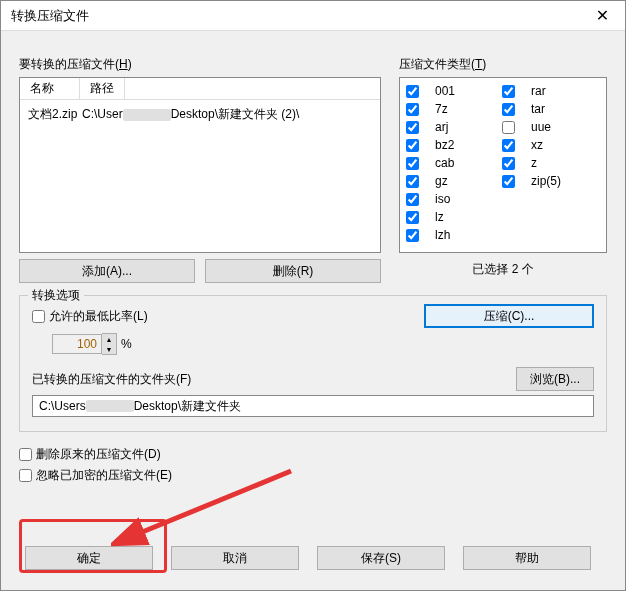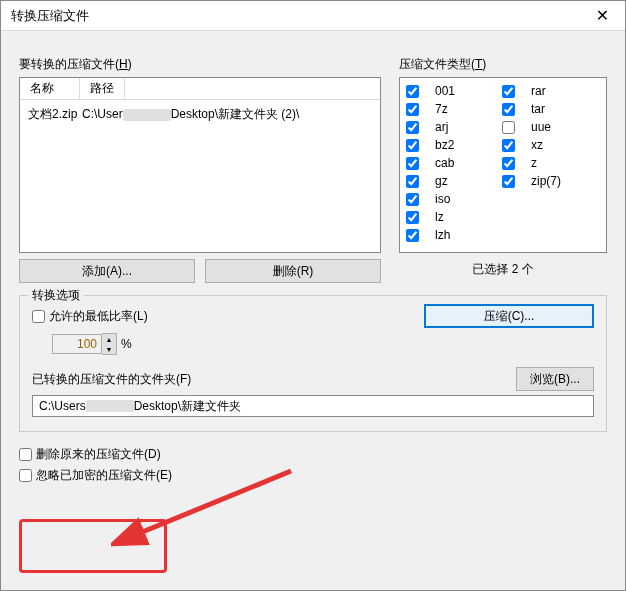--- a/index.html
+++ b/index.html
@@ -141,21 +141,21 @@
             <label>
               <input type="checkbox" checked="" style="">
               <span>xz</span>
             </label>
             <label>
               <input type="checkbox" checked="" style="">
               <span>z</span>
             </label>
             <label>
               <input type="checkbox" checked="" style="">
-              <span>zip(7)</span>
+              <span>zip(5)</span>
             </label>
           </div>
         <div class="sel-count">已选择 2 个</div>
       </div>
     </div>
 
     <div class="fieldset">
       <div class="legend">转换选项</div>
       <div class="chk-line">
         <input type="checkbox" style="">
@@ -193,20 +193,34 @@
         <input type="checkbox" style="">
         <span>删除原来的压缩文件(D)</span>
       </div>
       <div class="chk-line">
         <input type="checkbox" style="">
         <span>忽略已加密的压缩文件(E)</span>
       </div>
     </div>
   </div>
 
+  <div class="btnbar">
+    <div class="btn">
+        <span>确定</span>
+      </div>
+    <div class="btn">
+        <span>取消</span>
+      </div>
+    <div class="btn">
+        <span>保存(S)</span>
+      </div>
+    <div class="btn">
+        <span>帮助</span>
+      </div>
+  </div>
 
   <div class="red-box" style="left:18px; top:518px; width:148px; height:54px;"></div>
   <svg class="arrow-svg" style="left:110px; top:460px; width:190px; height:90px;">
     <defs>
         <marker id="ah" markerWidth="10" markerHeight="10" refX="2" refY="3" orient="auto">
           <path d="M0,0 L0,6 L8,3 z" fill="#e43434"></path>
         </marker>
       </defs>
     <line x1="180" y1="10" x2="24" y2="74" stroke="#e43434" stroke-width="5" marker-end="url(#ah)"></line>
   </svg>

